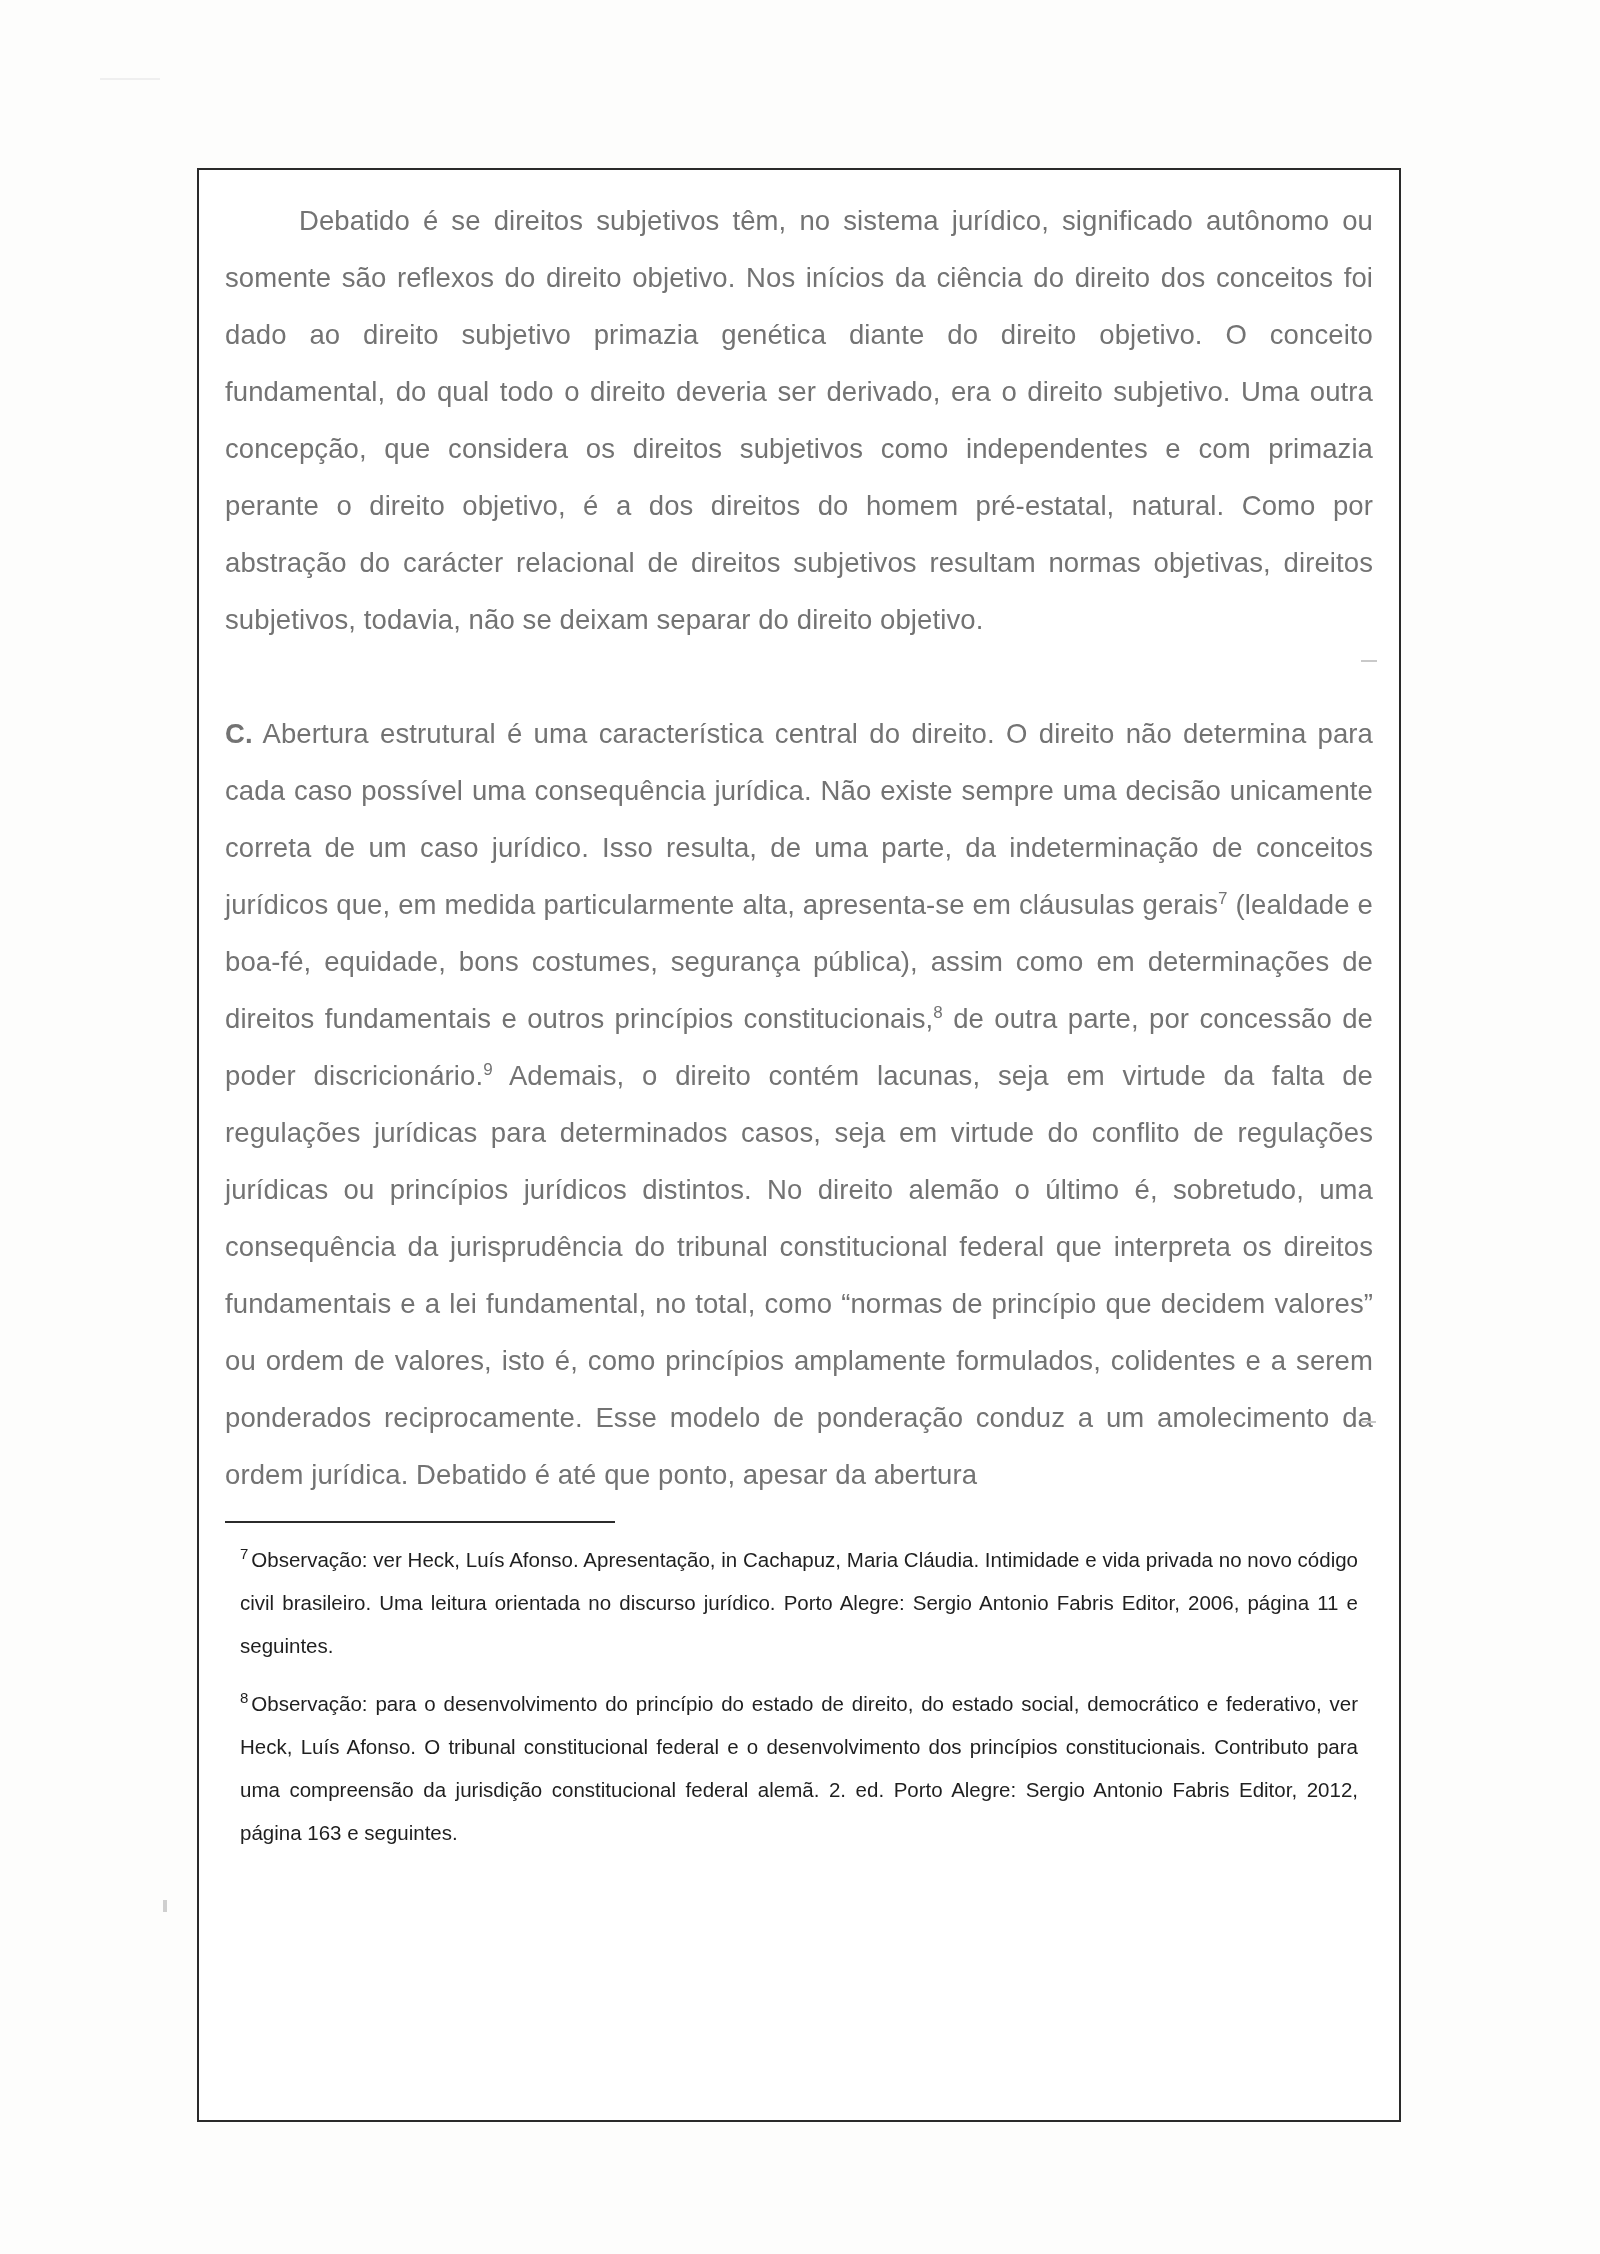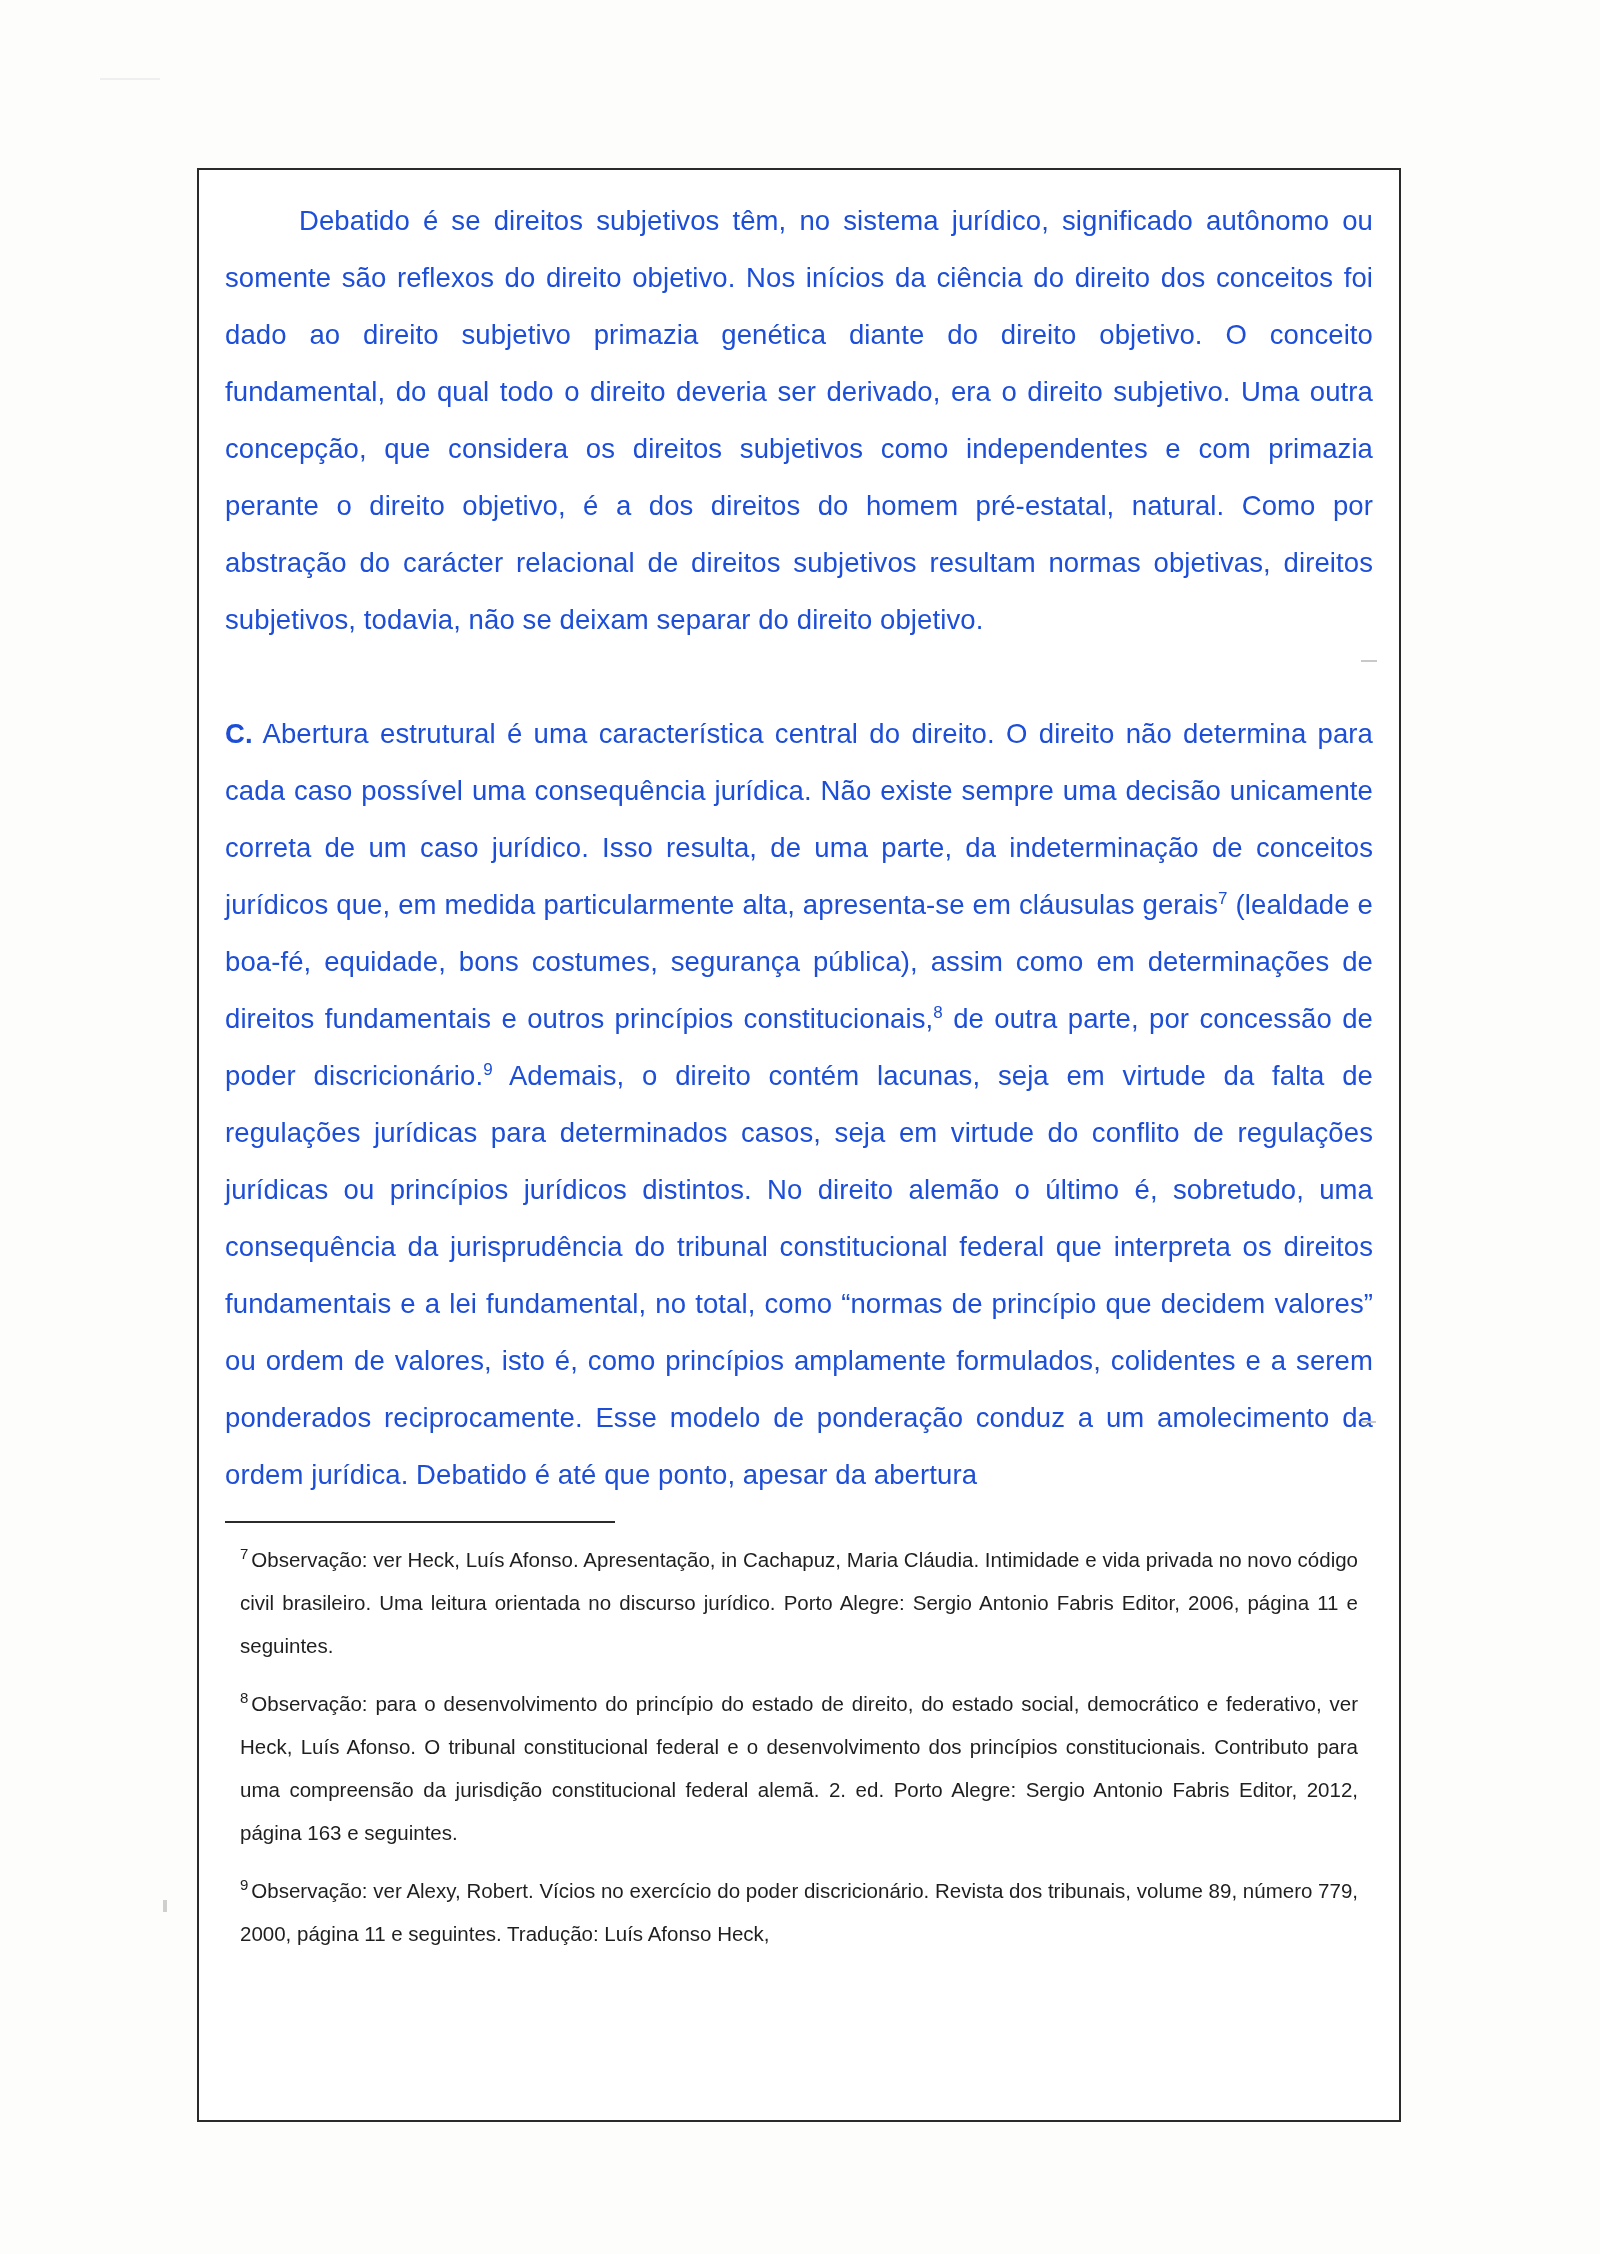--- a/index.html
+++ b/index.html
@@ -44,21 +44,21 @@
     padding: 22px 26px 10px 26px;
     box-sizing: border-box;
   }
 
   .body-text {
     font-size: 27.5px;
     line-height: 57px;
     text-align: justify;
     text-justify: inter-word;
     letter-spacing: 0.1px;
-    color: #1d4ed8;
+    color: #737373;
   }
 
   .body-text p {
     margin: 0;
   }
 
   .para-indent {
     text-indent: 74px;
   }
 
@@ -133,21 +133,20 @@
       </div>
 
       <div class="fn-rule"></div>
 
       <div class="footnotes">
 
         <p><sup class="fnm">7</sup><span>Observação: ver Heck, Luís Afonso. Apresentação, in Cachapuz, Maria Cláudia. Intimidade e vida privada no novo código civil brasileiro. Uma leitura orientada no discurso jurídico. Porto Alegre: Sergio Antonio Fabris Editor, 2006, página 11 e seguintes.</span></p>
 
         <p><sup class="fnm">8</sup><span>Observação: para o desenvolvimento do princípio do estado de direito, do estado social, democrático e federativo, ver Heck, Luís Afonso. O tribunal constitucional federal e o desenvolvimento dos princípios constitucionais. Contributo para uma compreensão da jurisdição constitucional federal alemã. 2. ed. Porto Alegre: Sergio Antonio Fabris Editor, 2012, página 163 e seguintes.</span></p>
 
-        <p><sup class="fnm">9</sup><span>Observação: ver Alexy, Robert. Vícios no exercício do poder discricionário. Revista dos tribunais, volume 89, número 779, 2000, página 11 e seguintes. Tradução: Luís Afonso Heck,</span></p>
 
       </div>
 
     </div>
   </div>
 
   <div class="speck speck-a"></div>
   <div class="speck speck-b"></div>
   <div class="speck speck-c"></div>
 

